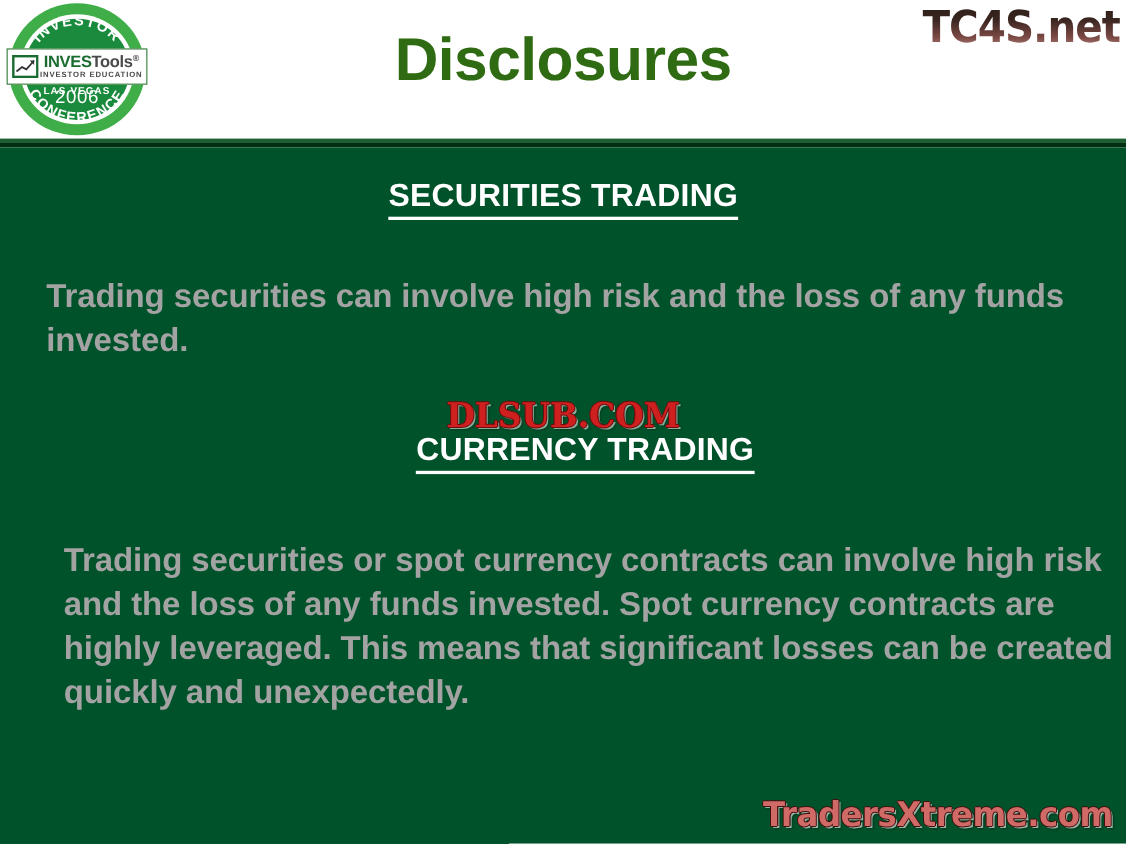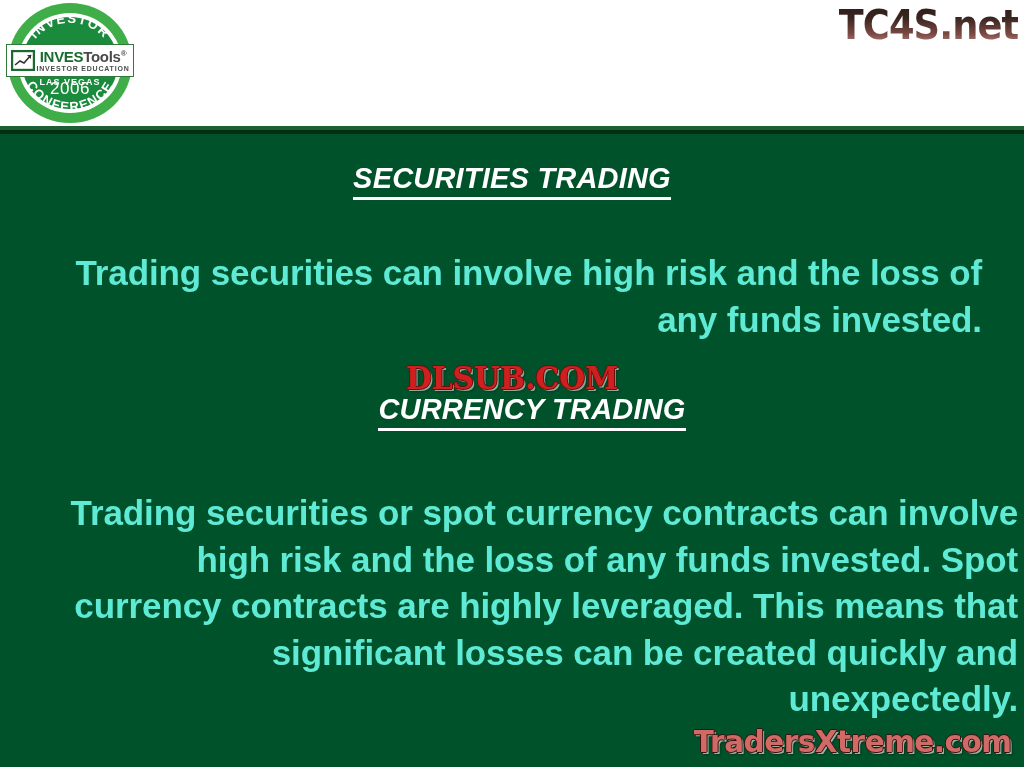--- a/index.html
+++ b/index.html
@@ -195,35 +195,34 @@
 
   .section-heading {
     position: absolute;
     width: 1024px;
     text-align: center;
     color: #ffffff;
     font-size: 29px;
     font-weight: bold;
     letter-spacing: 0.2px;
     white-space: nowrap;
-    font-style: italic;
   }
   .section-heading span {
     border-bottom: 3px solid #ffffff;
     padding-bottom: 3px;
   }
   #heading-securities { top: 28px; }
   #heading-currency   { top: 259px; padding-left: 20px; }
 
   .para {
     position: absolute;
-    color: #5eead4;
-    font-size: 35px;
-    font-weight: bold;
-    text-align: right;
+    color: #a3a3a3;
+    font-size: 30px;
+    font-weight: bold;
+    text-align: left;
     line-height: 1.33;
     letter-spacing: -0.1px;
   }
   #para-securities {
     left: 42px; top: 116px;
     width: 940px;
   }
   #para-currency {
     left: 32px; top: 356px;
     width: 960px;
@@ -303,20 +302,21 @@
           <polyline points="4,15 9,11 13,13 20,5" fill="none" stroke="#333333" stroke-width="1.6"></polyline>
           <polygon points="20,5 16,5 20,9" fill="#333333"></polygon>
         </svg>
         <div class="logo-band-text">
           <div class="logo-brand"><span>INVES</span><span class="brand-lower">Tools</span><span class="brand-lower" style="font-size:8px;vertical-align:super">®</span></div>
           <div class="logo-sub">INVESTOR EDUCATION</div>
         </div>
       </div>
     </div>
 
+    <div class="slide-title">Disclosures</div>
 
     <div class="tc4s">TC4S.net</div>
   </div>
 
   <div class="header-rule-top"></div>
   <div class="header-rule-bot"></div>
 
   <div class="body-area">
 
     <div class="section-heading" id="heading-securities">

